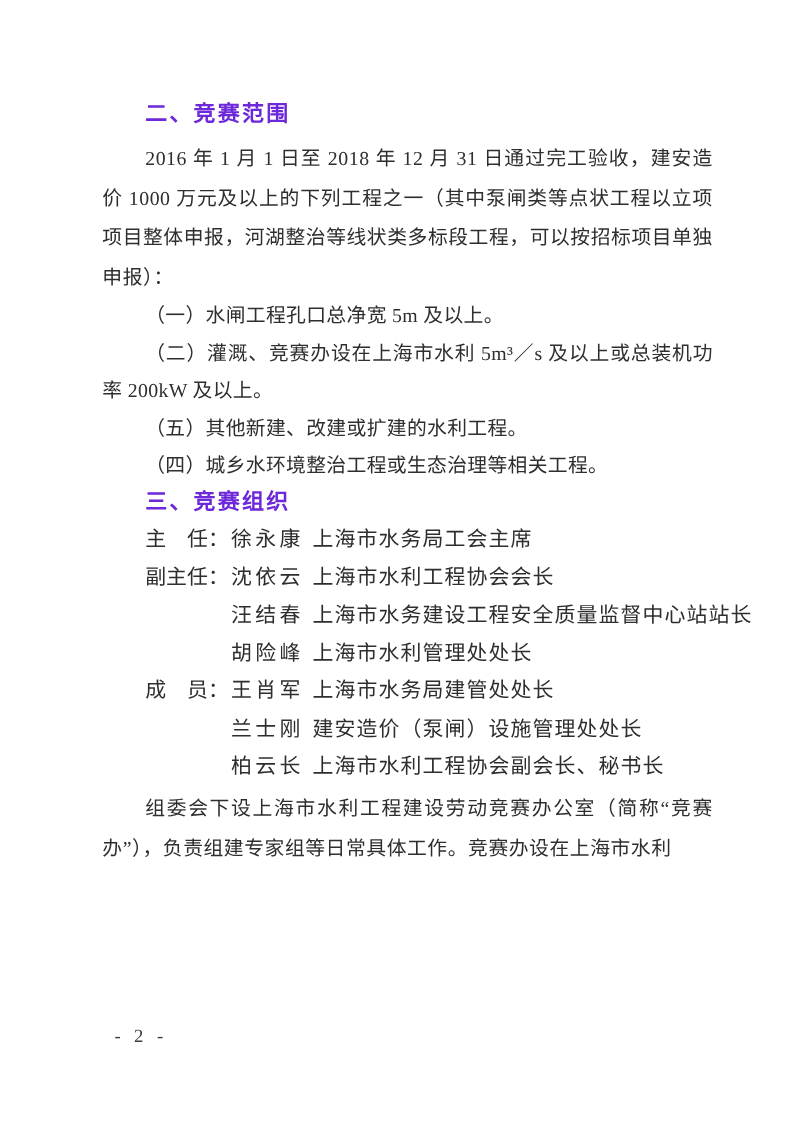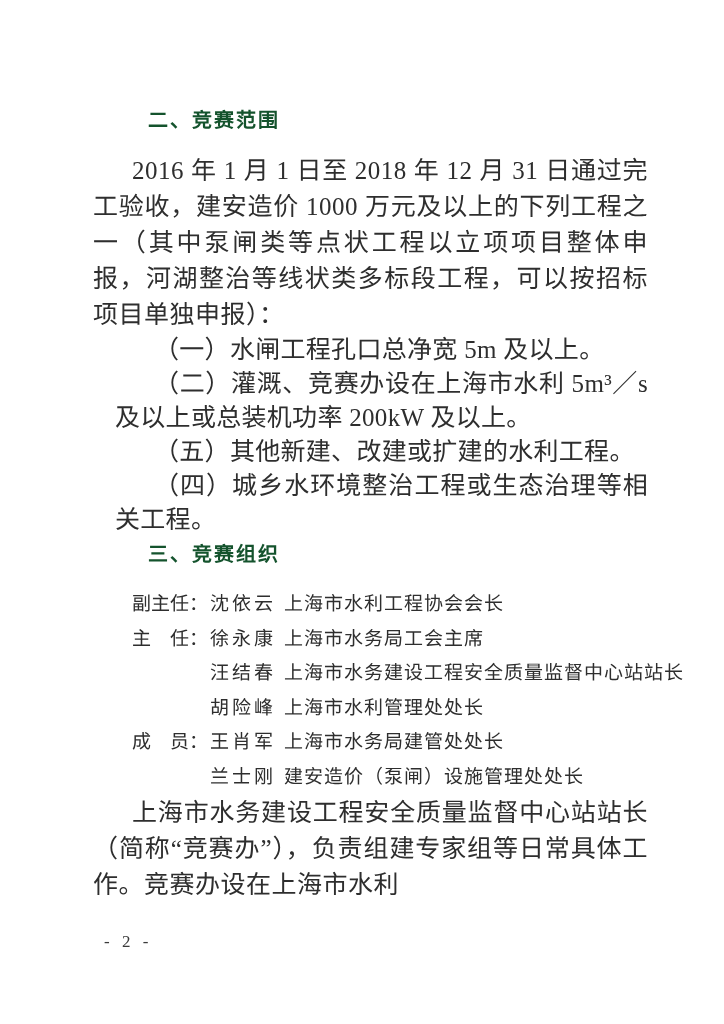--- a/index.html
+++ b/index.html
@@ -16,45 +16,44 @@
     font-family: "Liberation Serif", "DejaVu Serif", serif;
     color: #2e2e2e;
   }
   .doc {
     position: absolute;
     left: 93px;
     top: 87px;
     width: 555px;
   }
   .sec-heading {
-    margin: 16px;
+    margin: 0;
     padding-left: 39px;
     font-family: "Liberation Sans", "DejaVu Sans", sans-serif;
     font-weight: 700;
     font-size: 20px;
-    color: #14532d;
+    color: #6d28d9;
     letter-spacing: 2px;
     line-height: 34px;
     height: 34px;
   }
   .para {
     margin: 0;
-    font-size: 25px;
+    font-size: 18px;
     line-height: 36px;
     text-align: justify;
     text-indent: 39px;
     letter-spacing: 0.5px;
   }
   .para.first {
     margin-top: 5px;
   }
   .items .para {
     line-height: 34px;
     letter-spacing: 0.3px;
-    margin-left: 22px;
   }
   .sec-heading.second {
     margin-top: 0px;
   }
   .para.intro {
     margin-top: 4px;
   }
   .roster {
     margin: 0;
   }
@@ -106,28 +105,28 @@
       <p class="para">（二）灌溉、竞赛办设在上海市水利 5m³／s 及以上或总装机功率 200kW 及以上。</p>
       <p class="para">（五）其他新建、改建或扩建的水利工程。</p>
       <p class="para">（四）城乡水环境整治工程或生态治理等相关工程。</p>
     </div>
 
     <h2 class="sec-heading second">三、竞赛组织</h2>
 
 
     <div class="roster">
       <div class="roster-row">
+        <span class="roster-role">主　任：</span>
+        <span class="roster-name">徐永康</span>
+        <span class="roster-title">上海市水务局工会主席</span>
+      </div>
+      <div class="roster-row">
         <span class="roster-role">副主任：</span>
         <span class="roster-name">沈依云</span>
         <span class="roster-title">上海市水利工程协会会长</span>
-      </div>
-      <div class="roster-row">
-        <span class="roster-role">主　任：</span>
-        <span class="roster-name">徐永康</span>
-        <span class="roster-title">上海市水务局工会主席</span>
       </div>
       <div class="roster-row">
         <span class="roster-role"></span>
         <span class="roster-name">汪结春</span>
         <span class="roster-title">上海市水务建设工程安全质量监督中心站站长</span>
       </div>
       <div class="roster-row">
         <span class="roster-role"></span>
         <span class="roster-name">胡险峰</span>
         <span class="roster-title">上海市水利管理处处长</span>
@@ -135,20 +134,25 @@
       <div class="roster-row">
         <span class="roster-role">成　员：</span>
         <span class="roster-name">王肖军</span>
         <span class="roster-title">上海市水务局建管处处长</span>
       </div>
       <div class="roster-row">
         <span class="roster-role"></span>
         <span class="roster-name">兰士刚</span>
         <span class="roster-title">建安造价（泵闸）设施管理处处长</span>
       </div>
+      <div class="roster-row">
+        <span class="roster-role"></span>
+        <span class="roster-name">柏云长</span>
+        <span class="roster-title">上海市水利工程协会副会长、秘书长</span>
+      </div>
     </div>
 
-    <p class="para closing">上海市水务建设工程安全质量监督中心站站长（简称“竞赛办”），负责组建专家组等日常具体工作。竞赛办设在上海市水利</p>
+    <p class="para closing">组委会下设上海市水利工程建设劳动竞赛办公室（简称“竞赛办”），负责组建专家组等日常具体工作。竞赛办设在上海市水利</p>
 
   </main>
 
   <div class="page-number">- 2 -</div>
 </div>
 
 </body></html>

